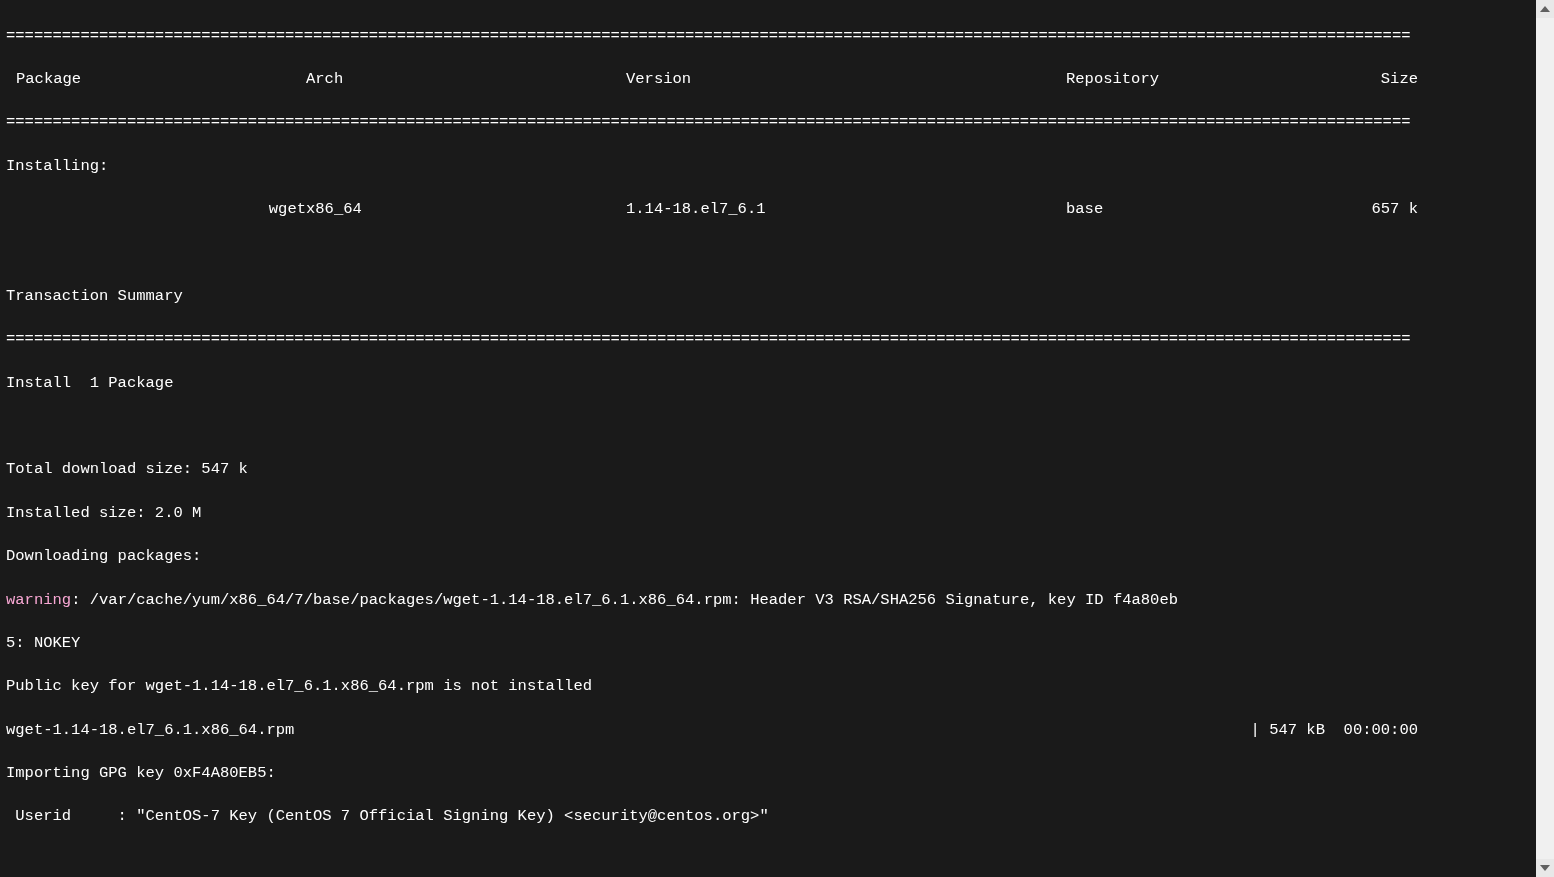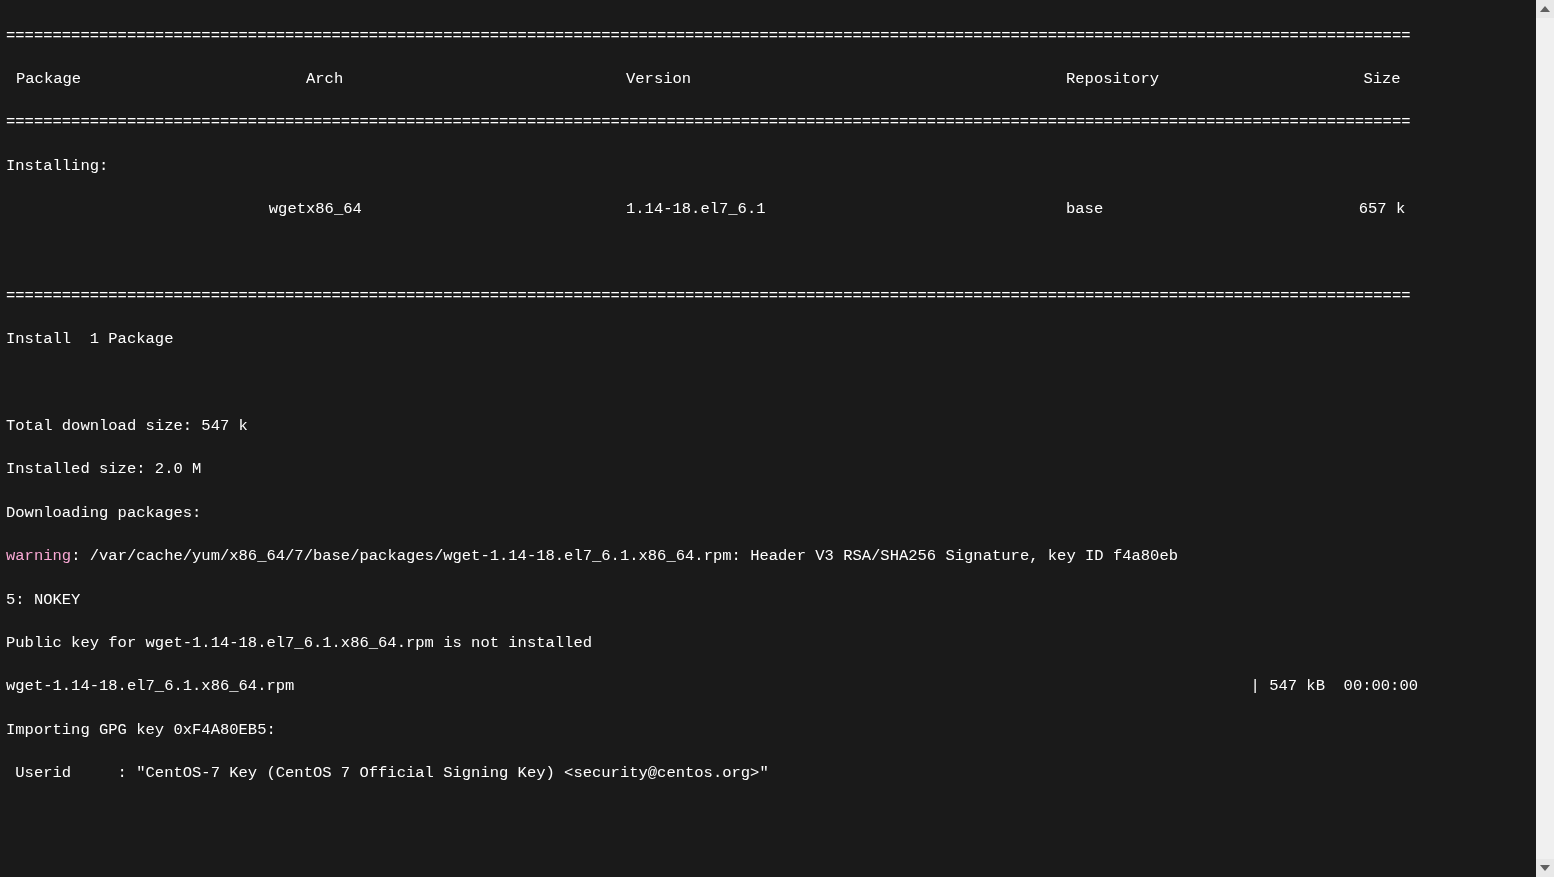--- a/index.html
+++ b/index.html
@@ -47,21 +47,21 @@
     background: #f0f0f0;
   }
   .warning { color: #f9a8d4; }
   .row {
     display: flex;
   }
   .col-pkg { width: 300px; padding-left: 10px; }
   .col-arch { width: 320px; }
   .col-ver { width: 440px; }
   .col-repo { width: 280px; }
-  .col-size { flex: 1; text-align: center; padding-right: 6px; }
+  .col-size { flex: 1; text-align: right; padding-right: 6px; }
   .hdr { padding-left: 10px; }
   .hr-line { letter-spacing: 0; overflow: hidden; white-space: nowrap; width: 100%; }
   .pkg-name { padding-left: 10px; text-align: right; }
   .dl-line { display: flex; }
   .dl-line .fn { flex: 1; }
   .dl-line .sz { padding-right: 6px; }
 </style>
 </head>
 <body>
 
@@ -77,20 +77,21 @@
 <div class="hr-line">=======================================================================================================================================================</div>
 <div>Installing:</div>
 <div class="row">
   <div class="col-pkg pkg-name">wget</div>
   <div class="col-arch">x86_64</div>
   <div class="col-ver">1.14-18.el7_6.1</div>
   <div class="col-repo">base</div>
   <div class="col-size">657 k</div>
 </div>
 <div>&nbsp;</div>
+<div>Transaction Summary</div>
 <div class="hr-line">=======================================================================================================================================================</div>
 <div>Install  1 Package</div>
 <div>&nbsp;</div>
 <div>Total download size: 547 k</div>
 <div>Installed size: 2.0 M</div>
 <div>Downloading packages:</div>
 <div><span class="warning">warning</span><span>: /var/cache/yum/x86_64/7/base/packages/wget-1.14-18.el7_6.1.x86_64.rpm: Header V3 RSA/SHA256 Signature, key ID f4a80eb</span></div>
 <div>5: NOKEY</div>
 <div>Public key for wget-1.14-18.el7_6.1.x86_64.rpm is not installed</div>
 <div class="dl-line"><span class="fn">wget-1.14-18.el7_6.1.x86_64.rpm</span><span class="sz">| 547 kB  00:00:00</span></div>

